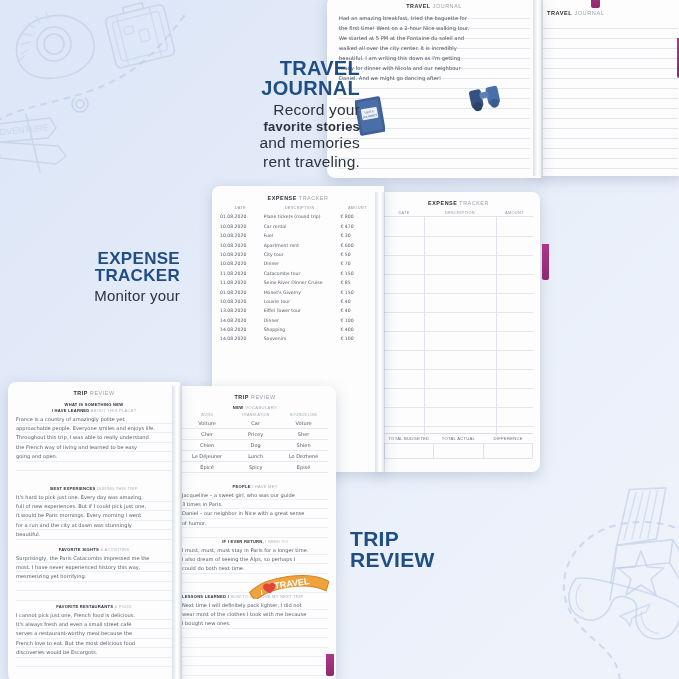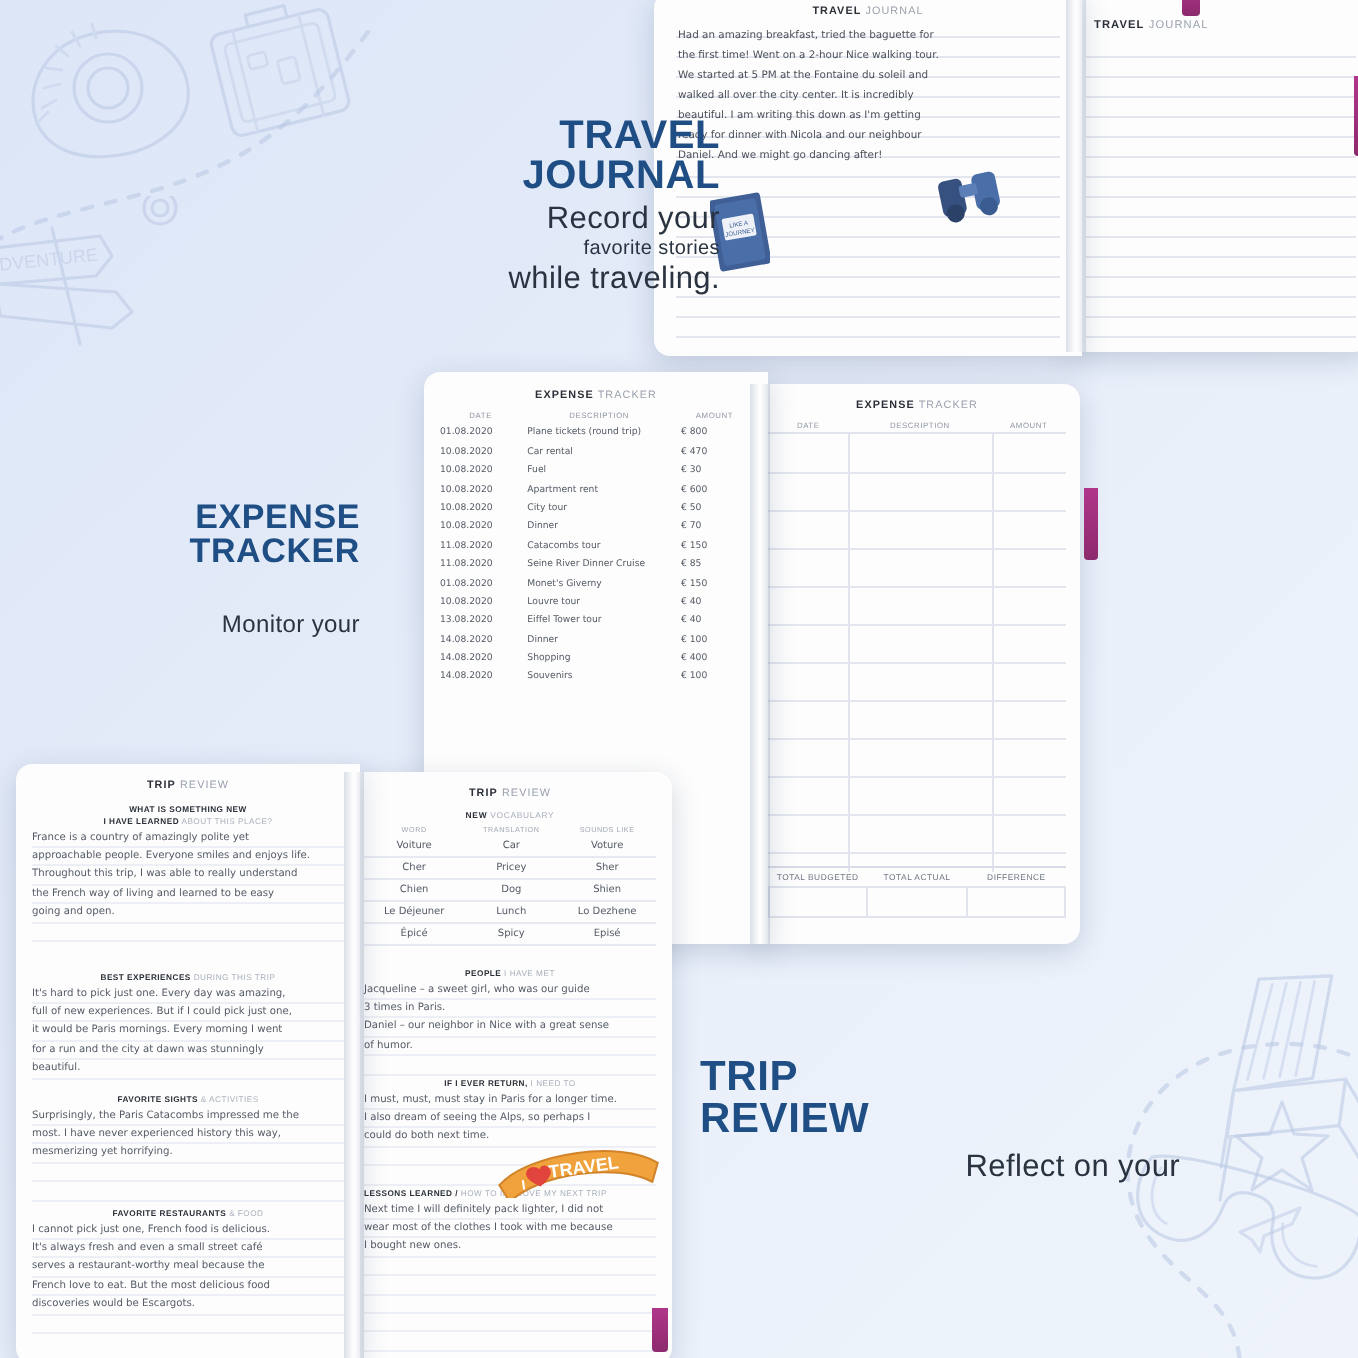--- a/index.html
+++ b/index.html
@@ -228,22 +228,23 @@
 
     <div class="spine" style="left:206px;top:2px;height:178px;"></div>
     <div class="bookmark" style="left:264px;top:-6px;height:18px;"></div>
     <div class="bookmark" style="left:350px;top:42px;height:40px;width:7px;"></div>
   </div>
 
   <div class="promo" style="left:190px;top:58px;width:170px;">
     <div class="t" style="font-size:20px;">TRAVEL</div>
     <div class="t" style="font-size:20px;">JOURNAL</div>
     <div class="s" style="font-size:15.5px;margin-top:2px;">Record your</div>
-    <div class="s" style="font-size:10px;">favorite stories</div>
-    <div class="s" style="font-size:15.5px;">while traveling.</div>
+    <div class="s" style="font-size:13px;font-weight:bold;">favorite stories</div>
+    <div class="s" style="font-size:15.5px;">and memories</div>
+    <div class="s" style="font-size:15.5px;">rent traveling.</div>
   </div>
 
   <div class="book" style="left:212px;top:186px;width:330px;height:288px;">
 
     <div class="page pg-shadow" style="left:165px;top:6px;width:163px;height:280px;border-radius:0 8px 8px 0;">
       <div class="phead" style="position:absolute;left:0;right:0;top:8px;">
         <b>EXPENSE</b>
         <span>TRACKER</span>
       </div>
       <div style="position:absolute;left:7px;right:7px;top:17px;">
@@ -376,21 +377,21 @@
       </div>
     </div>
 
     <div class="spine" style="left:163px;top:6px;height:280px;"></div>
     <div class="bookmark" style="left:330px;top:58px;height:36px;width:7px;"></div>
   </div>
 
   <div class="promo" style="left:20px;top:250px;width:160px;">
     <div class="t" style="font-size:17px;">EXPENSE</div>
     <div class="t" style="font-size:17px;">TRACKER</div>
-    <div class="s" style="font-size:12px;margin-top:20px;">Monitor your</div>
+    <div class="s" style="font-size:15px;margin-top:2px;">Monitor your</div>
   </div>
 
   <div class="book" style="left:8px;top:382px;width:330px;height:300px;">
 
     <div class="page pg-shadow" style="left:166px;top:4px;width:162px;height:296px;border-radius:0 8px 8px 0;">
       <div class="phead" style="position:absolute;left:0;right:0;top:8px;">
         <b>TRIP</b>
         <span>REVIEW</span>
       </div>
       <div class="subhead" style="position:absolute;left:0;right:0;top:18px;">
@@ -560,16 +561,15 @@
       </div>
     </div>
 
     <div class="spine" style="left:164px;top:4px;height:296px;"></div>
     <div class="bookmark" style="left:318px;top:272px;height:22px;width:8px;"></div>
   </div>
 
   <div class="promo left-al" style="left:350px;top:528px;width:240px;">
     <div class="t" style="font-size:21px;">TRIP</div>
     <div class="t" style="font-size:21px;">REVIEW</div>
-    <div class="s" style="font-size:15.5px;margin-top:4px;">Reflect on your</div>
   </div>
 
 </div>
 
 </body></html>

